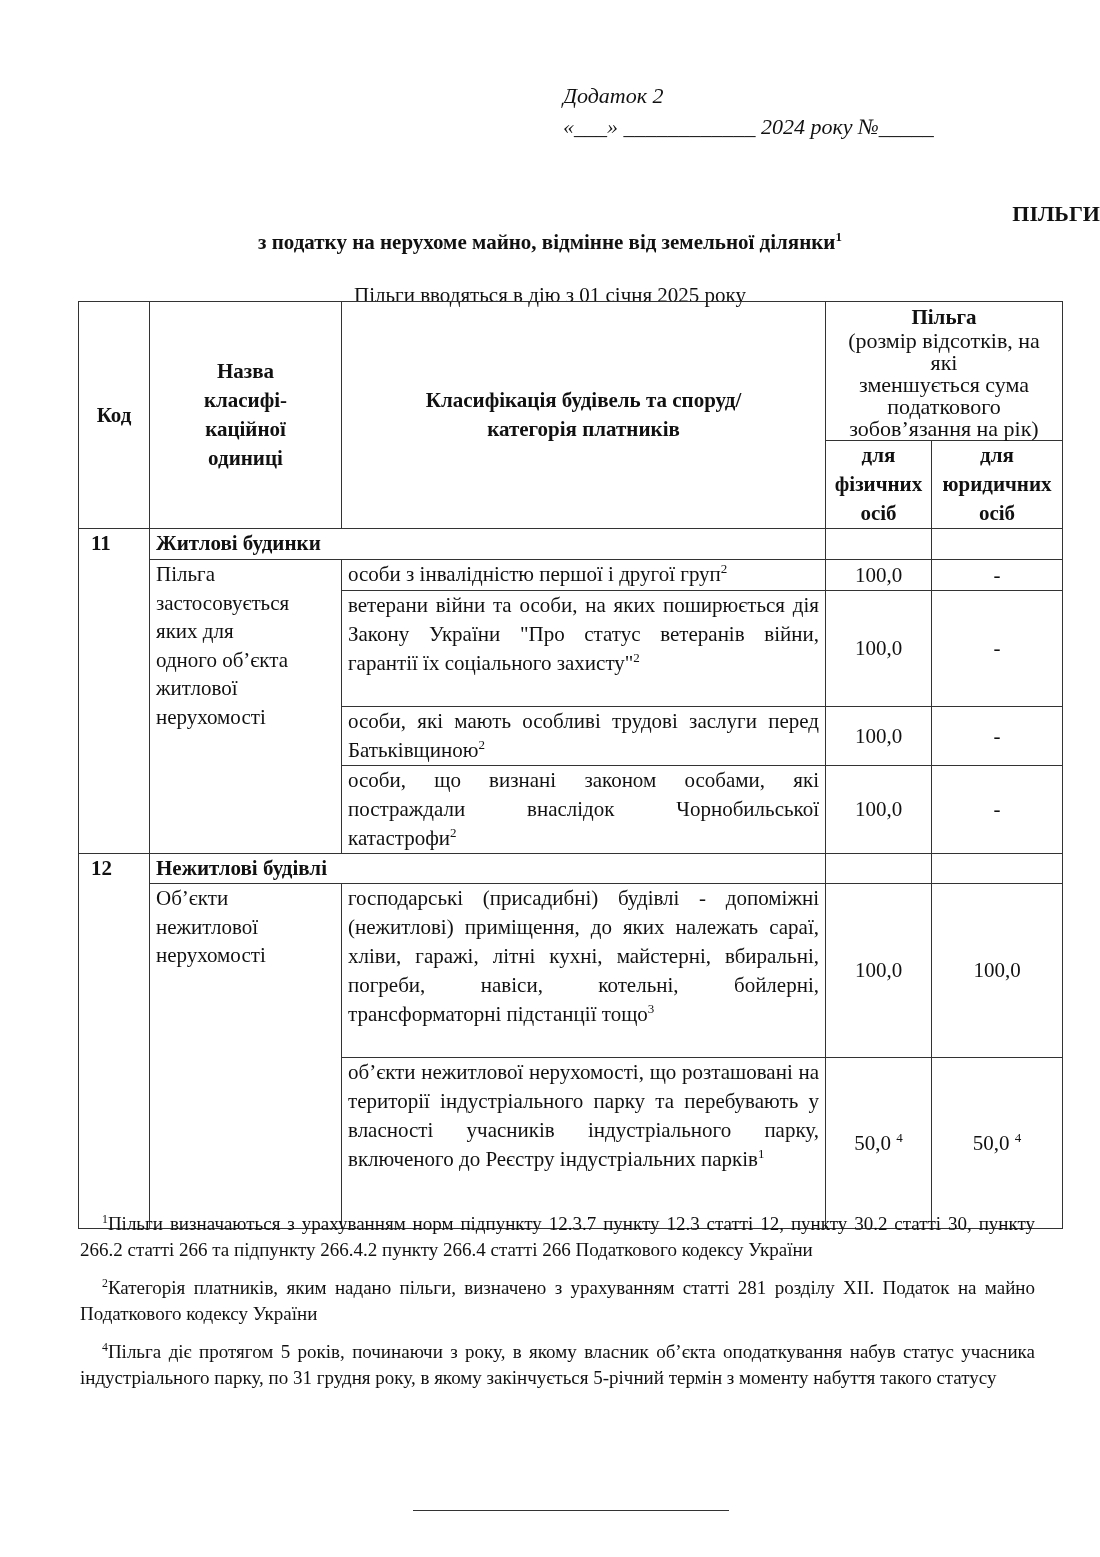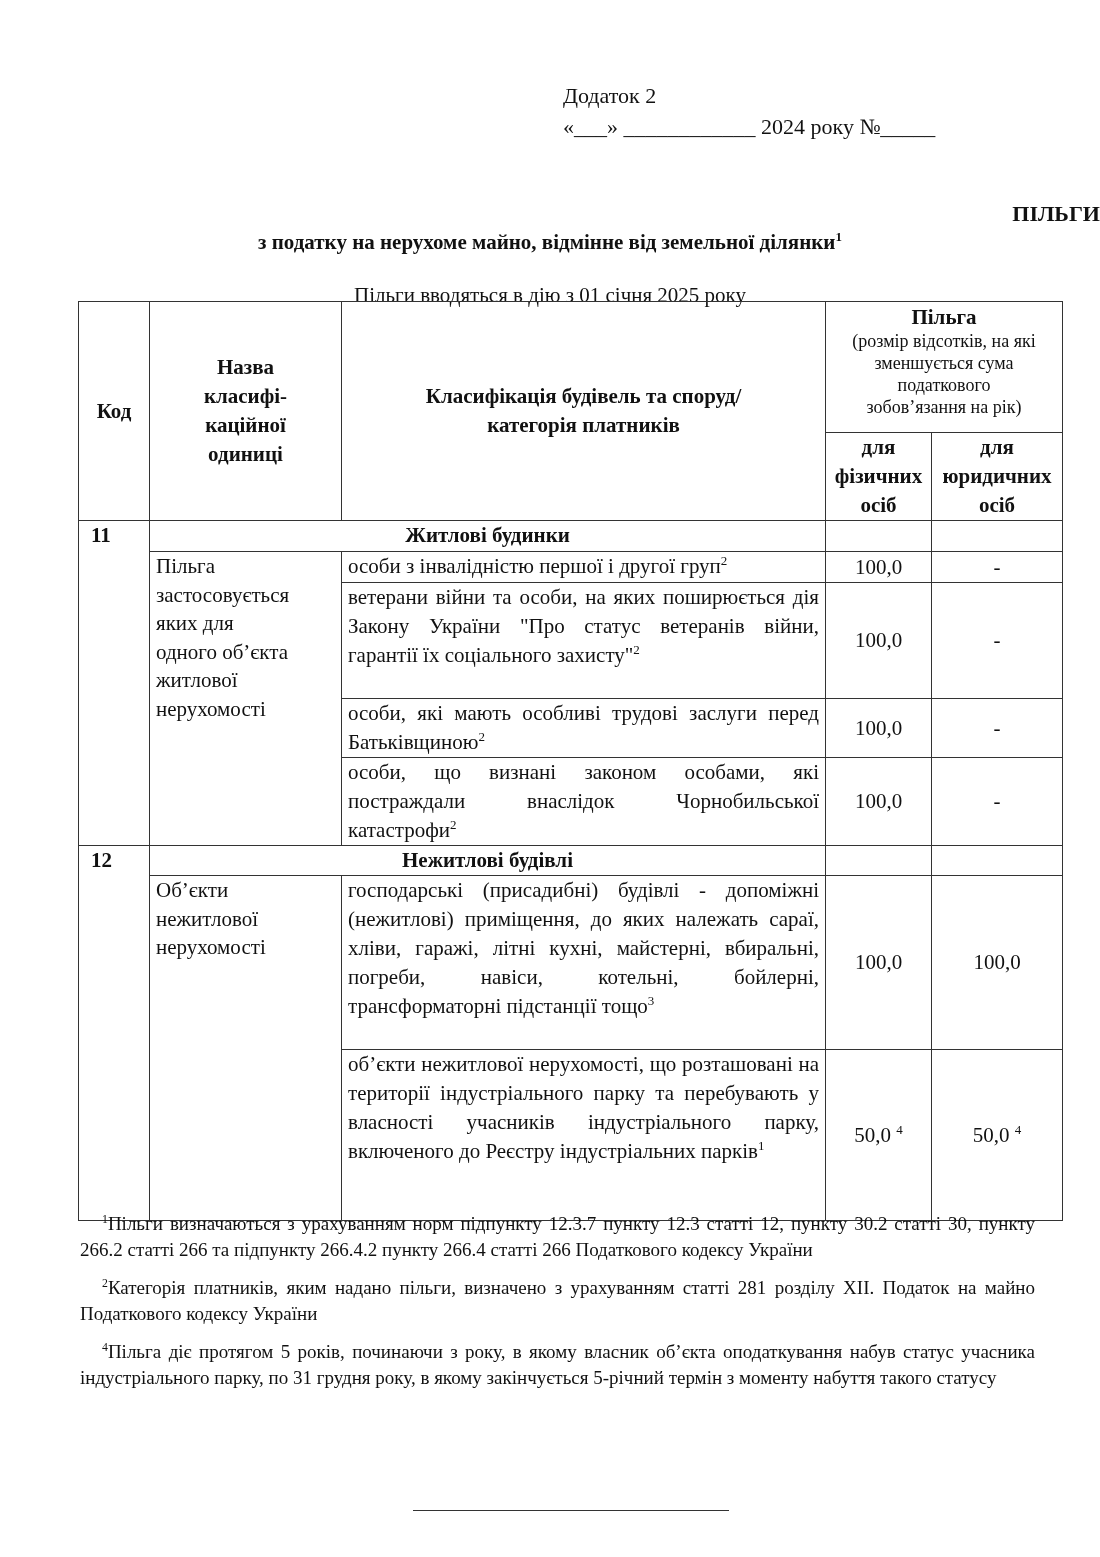--- a/index.html
+++ b/index.html
@@ -1,34 +1,34 @@
 <!DOCTYPE html>
 <html><head>
 <meta charset="utf-8">
 <style>
   html, body { margin:0; padding:0; background:#ffffff; }
   body { width:1100px; height:1557px; position:relative; overflow:hidden;
          font-family:"Liberation Serif", "DejaVu Serif", serif; color:#111; }
   .abs { position:absolute; }
-  .attach { left:563px; top:80px; font-size:22px; line-height:31px; }
+  .attach { left:563px; top:80px; font-size:22px; line-height:31px;font-style:italic; }
   .attach div { white-space:nowrap; }
   .title { left:0; width:1100px; text-align:center; }
   .t1 { top:201px; font-size:22px; font-weight:bold;text-align:right; }
   .t2 { top:230px; font-size:21px; font-weight:bold; }
   .t3 { top:283px; font-size:21px; }
   sup { font-size:0.62em; line-height:0; vertical-align:super; }
 
   table.main { position:absolute; left:78px; top:301px; width:984px; border-collapse:collapse; table-layout:fixed; }
   table.main td, table.main th { border:1.5px solid #333; padding:0 6px; vertical-align:top; font-size:21px; line-height:29px; }
   table.main th { font-weight:bold; text-align:center; vertical-align:middle; }
-  .hdr-sub { font-weight:normal; font-size:18px; line-height:22px; }
+  .hdr-sub { font-weight:normal; font-size:22px; line-height:22px; }
   .hdr-big { font-size:21px; line-height:26px; }
   .colhdr { font-size:18px; line-height:25px; }
   .code { font-weight:bold; text-align:left; padding-left:12px !important; }
-  .section { font-weight:bold;text-align:center; }
+  .section { font-weight:bold; }
   .val { text-align:center; vertical-align:middle !important; }
   .just { text-align:justify; text-align-last:left; }
 
   .notes { left:80px; width:955px; font-size:19px; line-height:26px; }
   .note { text-align:justify; text-indent:22px; margin-bottom:12px; }
   .endline { left:413px; top:1510px; width:316px; border-top:1px solid #333; }
 </style>
 </head>
 <body>
 

